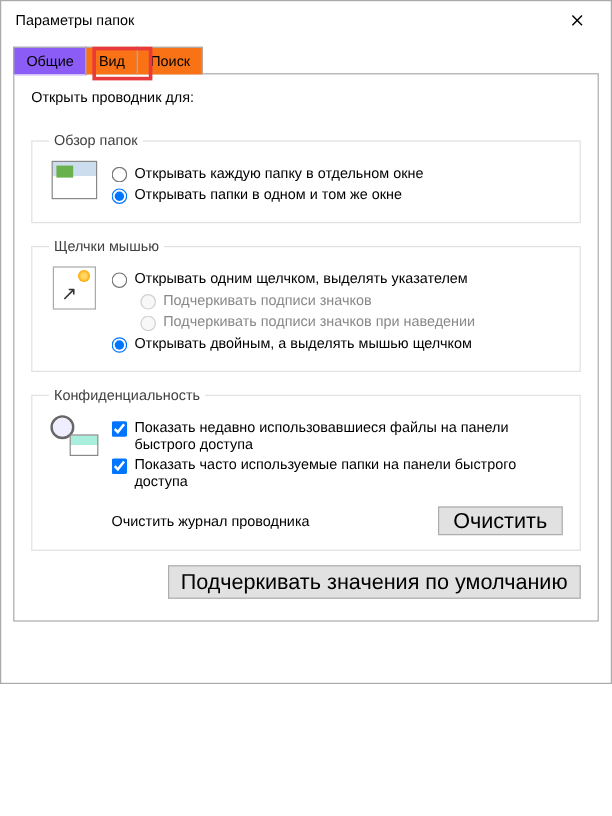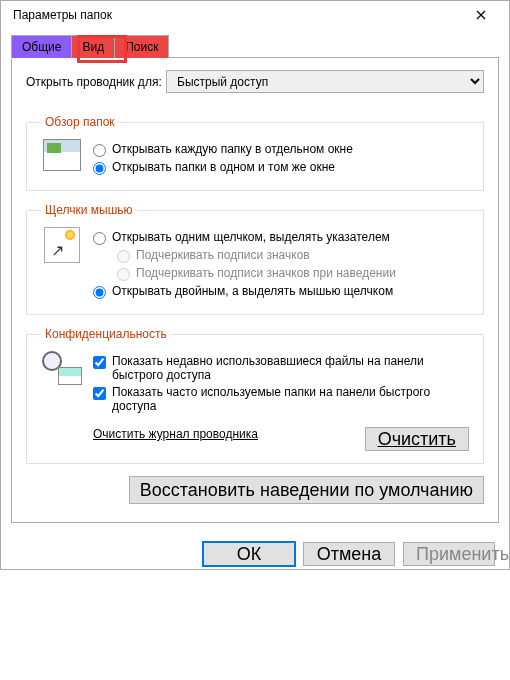--- a/index.html
+++ b/index.html
@@ -5,38 +5,38 @@
 * { box-sizing: border-box; font-family: "Segoe UI", Tahoma, sans-serif; font-size: 12px; }
 body { margin: 0; background: #fff; width: 510px; height: 680px; overflow: hidden; }
 .window { width: 510px; height: 570px; border: 1px solid #aaa; background: #fff; display: flex; flex-direction: column; }
 .titlebar { height: 32px; display: flex; align-items: center; padding: 0 8px; }
 .titlebar .title { flex: 1; font-size: 12px; color: #000; padding-left: 4px; }
 .titlebar .close { width: 40px; height: 28px; display: flex; align-items: center; justify-content: center; cursor: default; }
 .titlebar .close svg { width: 10px; height: 10px; }
 .content { flex: 1; padding: 0 10px 10px 10px; display: flex; flex-direction: column; }
 .tabs-wrap { position: relative; margin-top: 6px; }
 .tabs { display: flex; position: relative; z-index: 2; }
-.tab { padding: 4px 10px; border: 1px solid #aaa; border-bottom: none; background: #ef4444; margin-right: -1px; cursor: default; position: relative; }
+.tab { padding: 4px 10px; border: 1px solid #aaa; border-bottom: none; background: #f97316; margin-right: -1px; cursor: default; position: relative; }
 .tab.active { background: #8b5cf6; border-bottom: 1px solid #fff; margin-bottom: -1px; }
 .tab-highlight { position: absolute; border: 3px solid #e83a3a; top: 0; left: 66px; width: 50px; height: 28px; z-index: 5; pointer-events: none; }
 .tab-body { border: 1px solid #aaa; padding: 12px 14px 14px 14px; flex: 1; position: relative; top: -1px; }
 .row { display: flex; align-items: center; margin-bottom: 22px; }
 .label-col { width: 140px; }
 select { flex: 1; height: 23px; border: 1px solid #adadad; background: #efefef; padding: 0 6px; font-size: 12px; }
 fieldset { border: 1px solid #e0e0e0; border-radius: 0; margin: 8px 0 12px 0; padding: 10px 14px 12px 14px; position: relative; }
-legend { padding: 0 4px; font-size: 12px; color: #c2410c; }
+legend { padding: 0 4px; font-size: 12px; color: #404040; }
 .ficon { width: 42px; height: 38px; display: flex; align-items: flex-start; justify-content: center; }
 .radio-col { flex: 1; }
 .radio-row, .check-row { display: flex; align-items: flex-start; margin: 3px 0; }
 .radio-row input, .check-row input { margin: 2px 6px 0 0; }
 .radio-row label, .check-row label { flex: 1; }
 .radio-row.sub { margin-left: 24px; color: #888; }
 .radio-row.sub input { accent-color: #888; }
 .btn { height: 24px; min-width: 80px; padding: 0 12px; border: 1px solid #adadad; background: #e1e1e1; cursor: default; font-size: 18px; }
-.clear-row { display: flex; align-items: flex-start; margin-top: 14px; text-decoration: underline; }
+.clear-row { display: flex; align-items: center; margin-top: 14px; }
 .clear-row .spacer { flex: 1; }
 .restore-row { display: flex; justify-content: flex-end; margin: 12px 0 4px 0; }
 .restore-row .btn { height: 28px; padding: 0 10px; }
 .dlg-buttons { display: flex; justify-content: flex-end; gap: 8px; padding: 8px 14px 12px 0; }
 .dlg-buttons .btn { width: 92px; height: 24px; }
 .dlg-buttons .btn.primary { border: 1px solid #0078d7; outline: 1px solid #0078d7; }
 .dlg-buttons .btn.disabled { color: #888; }
 .iconbox1 { width:38px; height:32px; border:1px solid #888; background:linear-gradient(#cde 40%, #fff 40%); position:relative; }
 .iconbox1::after { content:""; position:absolute; left:3px; top:3px; width:14px; height:10px; background:#6ab04c; }
 .iconbox2 { width:36px; height:36px; border:1px solid #aaa; background:#fff; position:relative; }
@@ -66,23 +66,20 @@
         <div class="tab active"><span>Общие</span></div>
         <div class="tab"><span>Вид</span></div>
         <div class="tab"><span>Поиск</span></div>
       </div>
       <div class="tab-highlight"></div>
 
       <div class="tab-body">
 
         <div class="row">
           <div class="label-col">Открыть проводник для:</div>
-          <select>
-            <option>Быстрый доступ</option>
-          </select>
         </div>
 
         <fieldset>
           <legend>Обзор папок</legend>
           <div class="flex-start">
             <div class="ficon">
                 <div class="iconbox1"></div>
               </div>
             <div class="radio-col">
               <div class="radio-row">
@@ -145,25 +142,20 @@
               <div class="clear-row">
                 <span>Очистить журнал проводника</span>
                 <span class="spacer"></span>
                 <button class="btn">Очистить</button>
               </div>
             </div>
           </div>
         </fieldset>
 
         <div class="restore-row">
-          <button class="btn">Восстановить наведении по умолчанию</button>
+          <button class="btn">Подчеркивать значения по умолчанию</button>
         </div>
 
       </div>
     </div>
   </div>
 
-  <div class="dlg-buttons">
-    <button class="btn primary">ОК</button>
-    <button class="btn">Отмена</button>
-    <button class="btn disabled">Применить</button>
-  </div>
 </div>
 
 </body></html>

